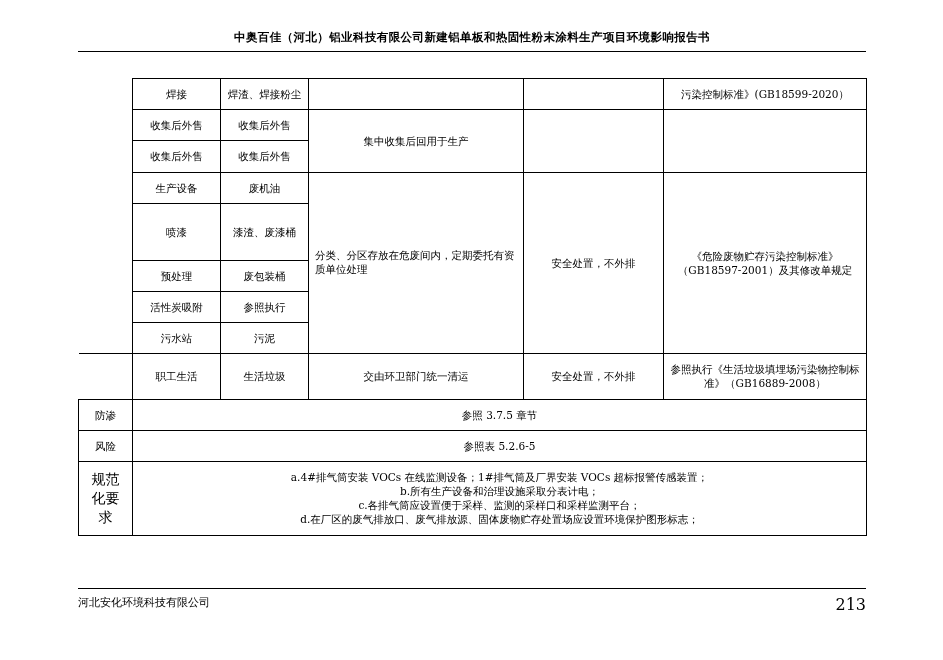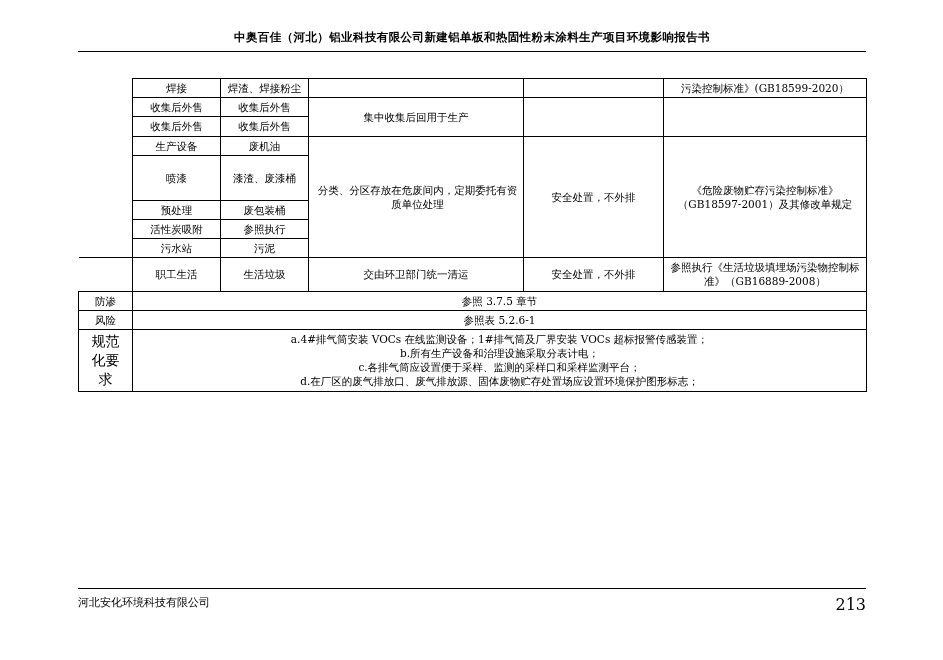--- a/index.html
+++ b/index.html
@@ -40,21 +40,21 @@
     left: 78px;
     top: 78px;
     width: 788px;
     border-collapse: collapse;
     table-layout: fixed;
     font-size: 10.5px;
     font-family: "DejaVu Serif", "Liberation Serif", serif;
   }
   .doc-table td {
     border: 1px solid #000000;
-    padding: 2px 3px;
+    padding: 8px 3px;
     text-align: center;
     vertical-align: middle;
     line-height: 1.35;
   }
   .doc-table td.left {
     text-align: left;
     padding-left: 6px;
   }
   .vert-label {
     font-size: 14px;
@@ -123,21 +123,21 @@
       </tr>
 
       <tr>
         <td>收集后外售</td>
         <td>收集后外售</td>
       </tr>
 
       <tr>
         <td>生产设备</td>
         <td>废机油</td>
-        <td rowspan="5" class="left" style="text-align:center;">分类、分区存放在危废间内，定期委托有资质单位处理</td>
+        <td rowspan="5" class="left" style="font-family:Liberation Mono, monospace;">分类、分区存放在危废间内，定期委托有资质单位处理</td>
         <td rowspan="5">安全处置，不外排</td>
         <td rowspan="5">《危险废物贮存污染控制标准》（GB18597-2001）及其修改单规定</td>
       </tr>
 
       <tr>
         <td style="height:40px;">喷漆</td>
         <td>漆渣、废漆桶</td>
       </tr>
 
       <tr>
@@ -164,21 +164,21 @@
         <td>参照执行《生活垃圾填埋场污染物控制标准》（GB16889-2008）</td>
       </tr>
 
       <tr>
         <td>防渗</td>
         <td colspan="5">参照 3.7.5 章节</td>
       </tr>
 
       <tr>
         <td>风险</td>
-        <td colspan="5">参照表 5.2.6-1</td>
+        <td colspan="5">参照表 5.2.6-5</td>
       </tr>
 
       <tr>
         <td class="vert-label">
           <div>规范</div>
           <div>化要</div>
           <div>求</div>
         </td>
         <td colspan="5" class="req-cell">
           <div>a.4#排气筒安装 VOCs 在线监测设备；1#排气筒及厂界安装 VOCs 超标报警传感装置；</div>

